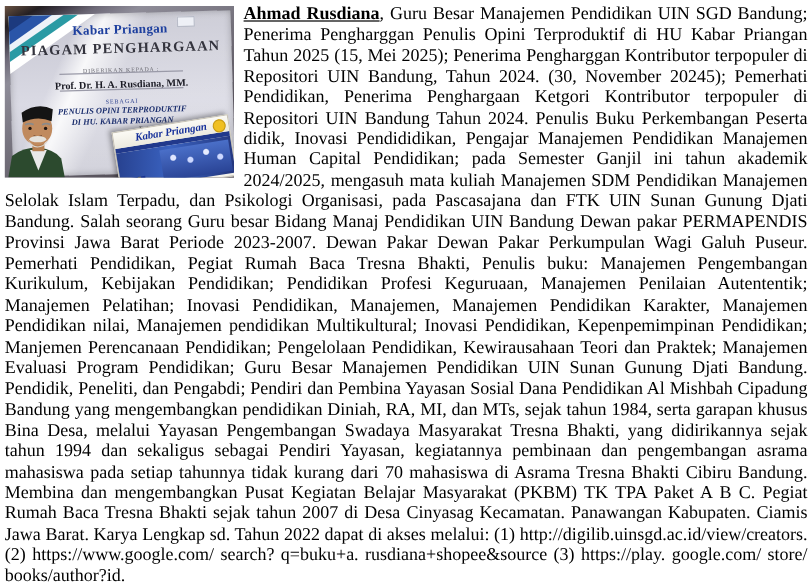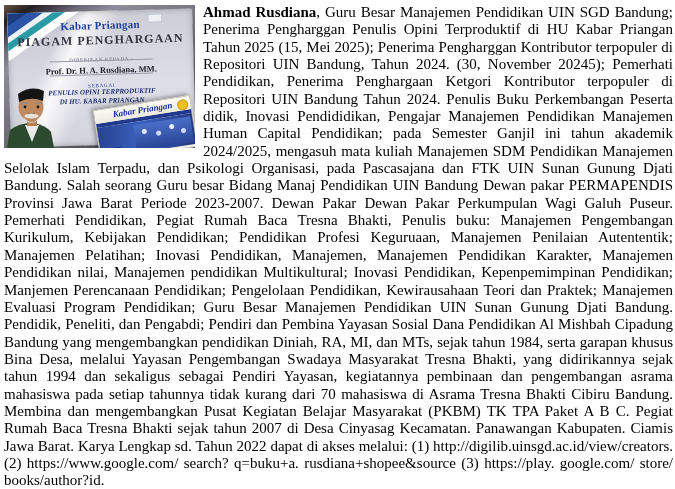--- a/index.html
+++ b/index.html
@@ -5,21 +5,21 @@
   html,body{margin:0;padding:0;}
   body{
     width:675px;height:489px;overflow:hidden;background:#ffffff;
     font-family:"Liberation Serif",serif;color:#000;
   }
   .doc{
     width:669px;height:483px;padding:4px 2px 2px 4px;
     font-size:15px;line-height:17.35px;text-align:justify;
     text-justify:inter-word;
   }
-  .doc b{font-weight:bold;}
+  .doc b{font-weight:bold;text-decoration:underline;}
 
   
   .photo{
     float:left;width:191px;height:143px;margin:1px 8px 3px 0;
     position:relative;overflow:hidden;
     background:linear-gradient(150deg,#6a5343 0%,#241f22 7%,#3a3540 11%,#6e6a78 18%,#8e8c98 26%,#403a42 96%);
   }
   .cert{
     position:absolute;left:5px;top:6px;right:1px;bottom:3px;
     transform:rotate(-1.6deg);

